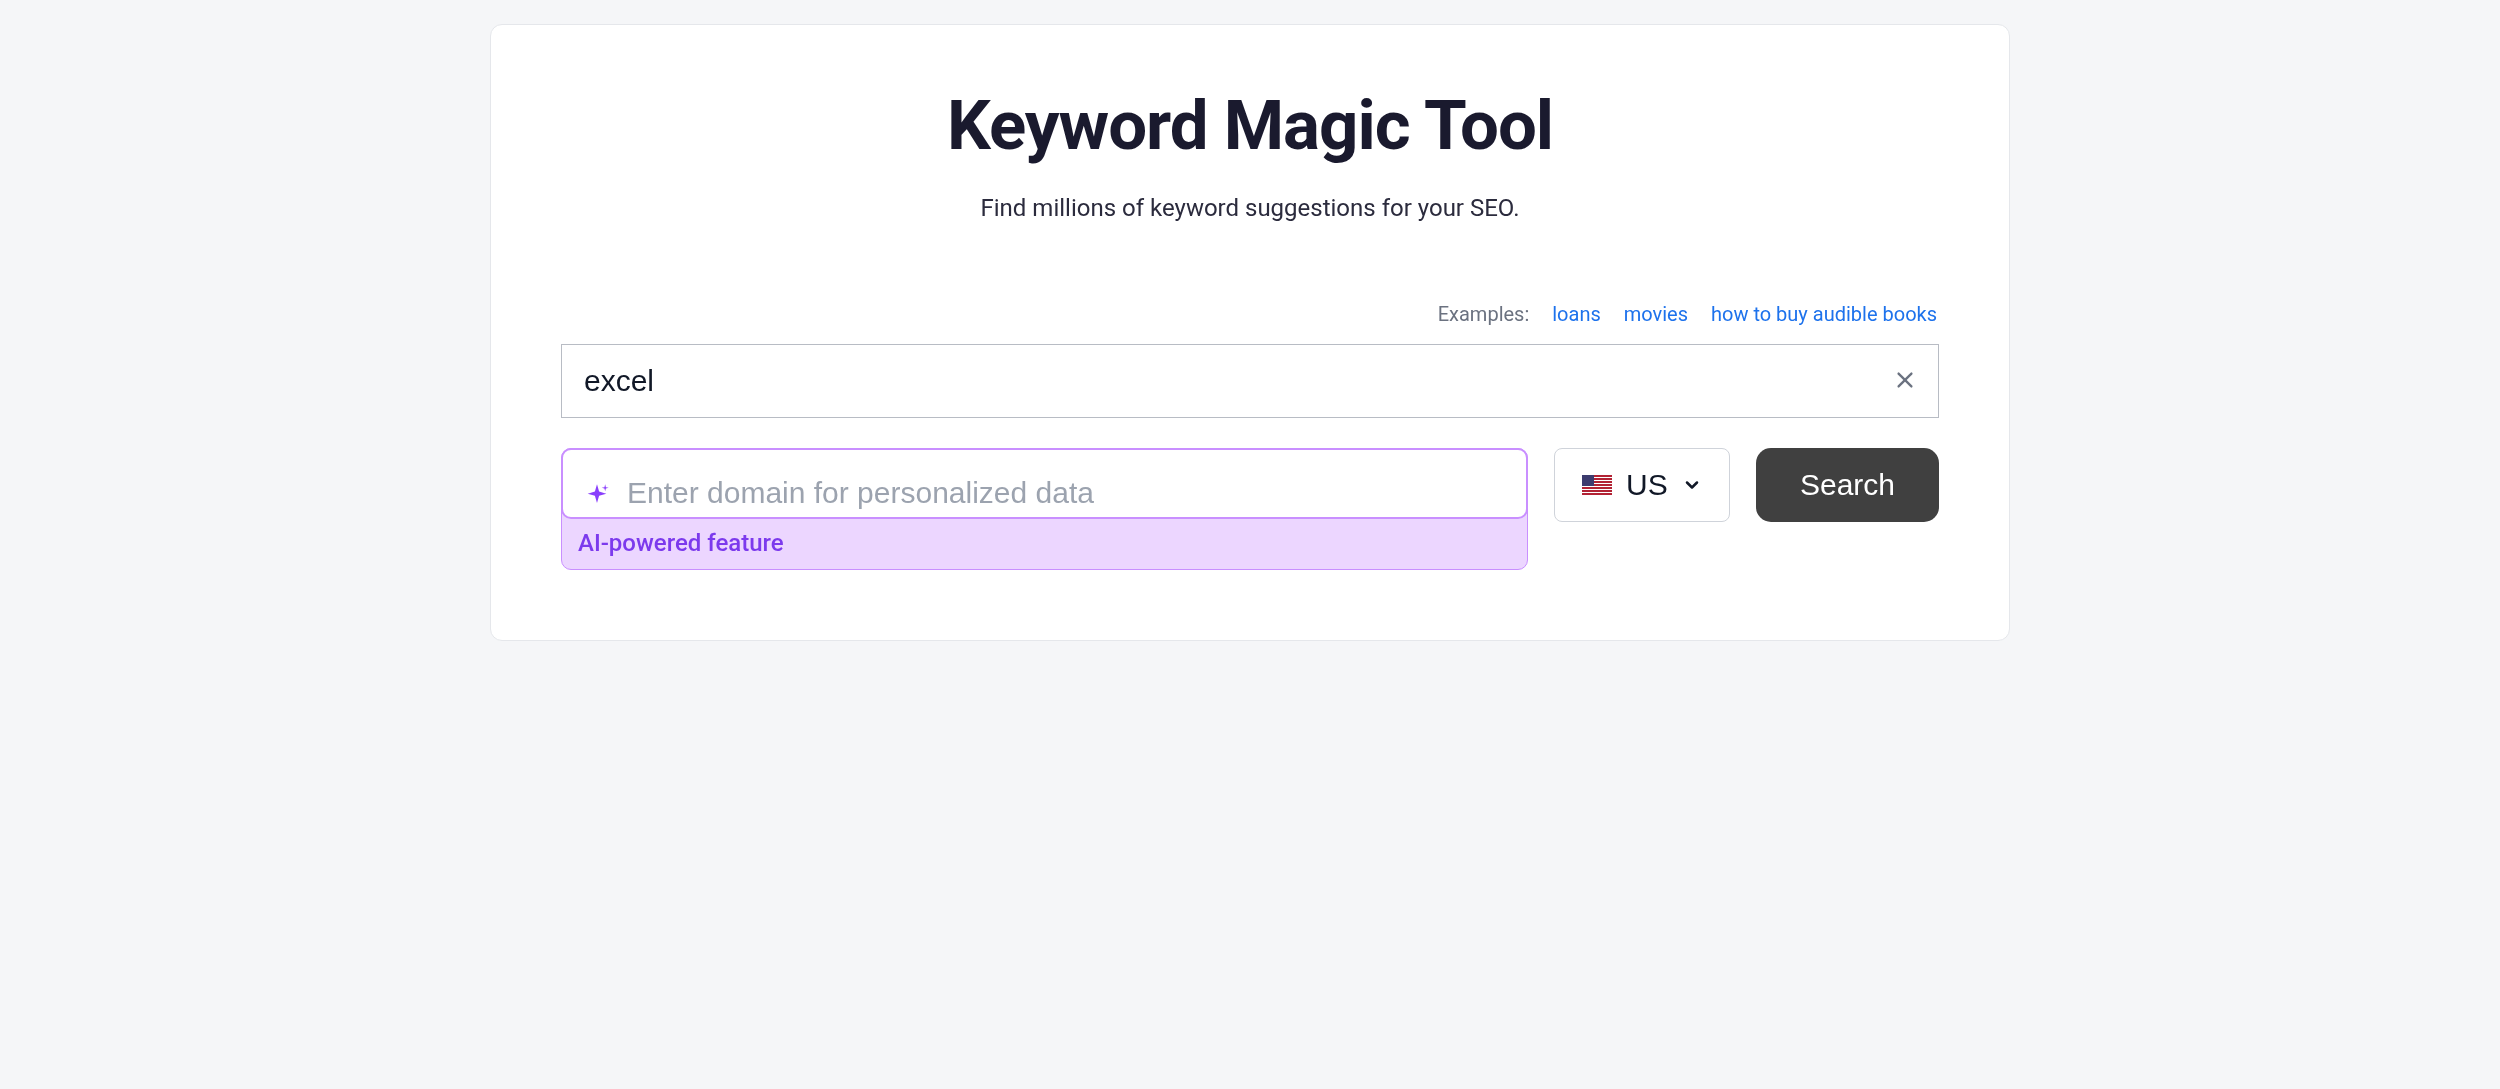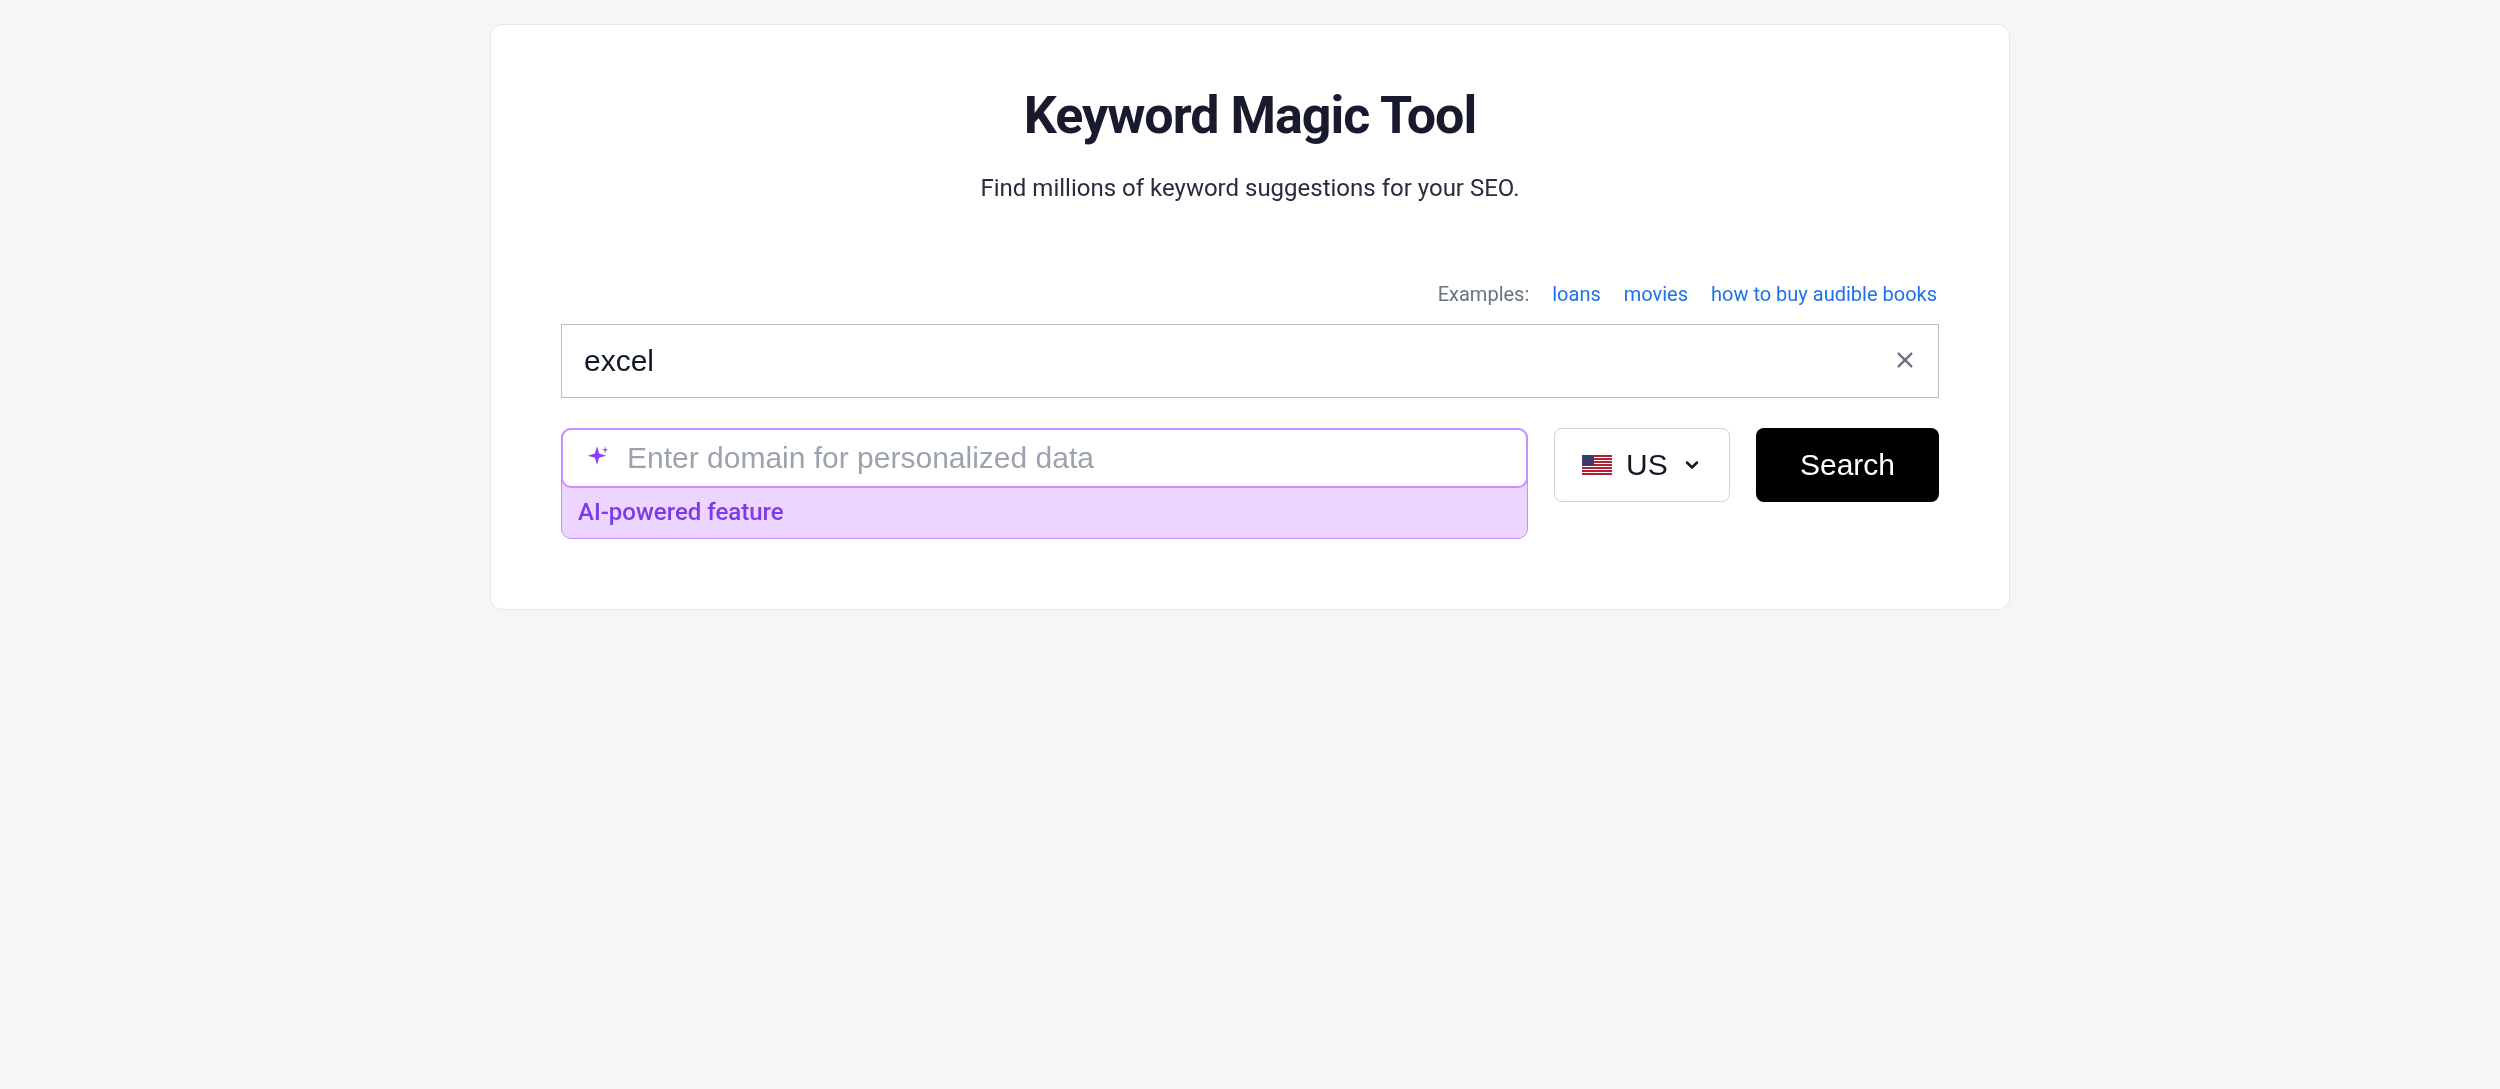--- a/index.html
+++ b/index.html
@@ -15,21 +15,21 @@
   }
   .card {
     background: #ffffff;
     border: 1px solid #e5e7eb;
     border-radius: 12px;
     padding: 60px 70px 70px 70px;
     max-width: 1520px;
     margin: 0 auto;
   }
   .title {
-    font-size: 52px;
+    font-size: 69px;
     font-weight: 700;
     color: #1a1a2e;
     text-align: center;
     letter-spacing: -1px;
     margin-bottom: 28px;
   }
   .subtitle {
     font-size: 24px;
     font-weight: 400;
     color: #2b2b3d;
@@ -96,24 +96,24 @@
     border: 1px solid #c98fff;
     border-radius: 10px;
     padding: 0 0 0 0;
     display: flex;
     flex-direction: column;
   }
   .domain-input-wrap {
     background: #ffffff;
     border: 2px solid #c98fff;
     border-radius: 10px;
-    height: 60px;
-    display: flex;
-    align-items: center;
-    padding: 0 20px;
+    height: 71px;
+    display: flex;
+    align-items: flex-end;
+    padding: 7px 20px;
     gap: 16px;
     margin: -1px -1px 0 -1px;
   }
   .sparkle-icon {
     color: #8a3ffc;
     flex-shrink: 0;
     display: flex;
     align-items: center;
   }
   .sparkle-icon svg {
@@ -180,24 +180,24 @@
     width: 40%;
     height: 54%;
     background: #3c3b6e;
   }
   .chevron-icon svg {
     width: 20px;
     height: 20px;
   }
   .search-btn {
     height: 74px;
-    background: #000000;
+    background: #404040;
     color: #fff;
     border: none;
-    border-radius: 8px;
+    border-radius: 15px;
     font-size: 30px;
     font-weight: 500;
     padding: 0 44px;
     cursor: pointer;
     min-width: 156px;
   }
 </style>
 </head>
 <body>
 

